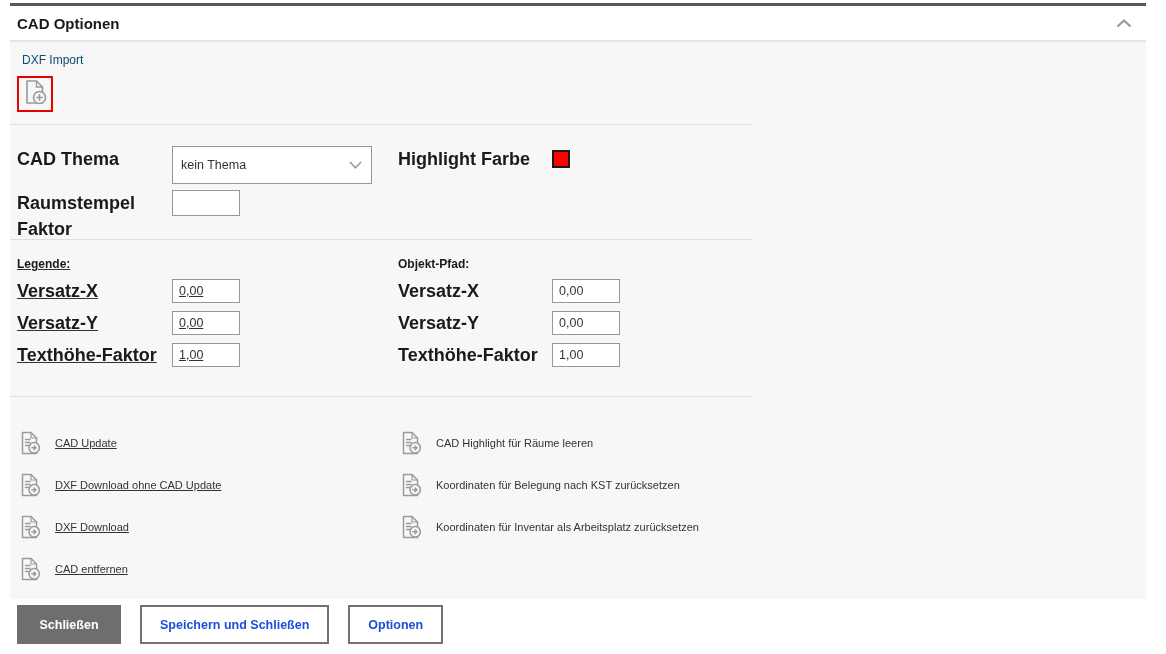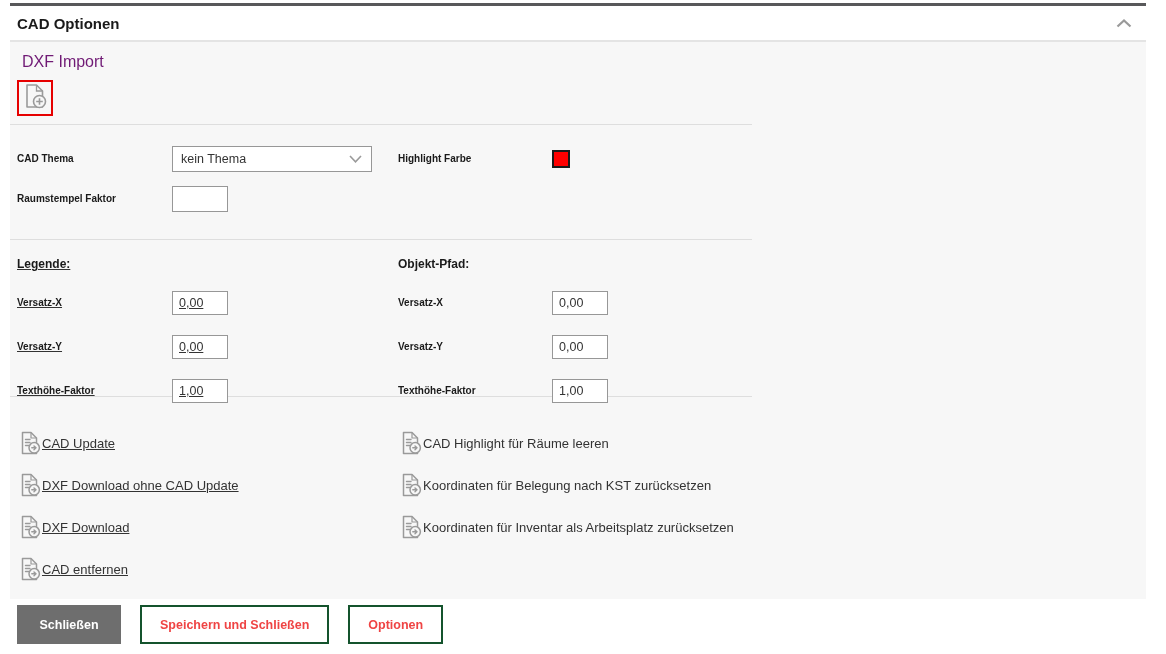--- a/index.html
+++ b/index.html
@@ -24,97 +24,97 @@
     border-bottom: 2px solid #e4e4e4;
   }
   .panel-title { font-size: 15px; font-weight: bold; color: #1a1a1a; }
   .collapse-btn { cursor: pointer; display: flex; align-items: center; }
 
   .content { background: #f7f7f7; }
   .hr { width: 742px; border-top: 1px solid #dedede; height: 0; }
 
   
   .sec-import { height: 82px; padding: 11px 0 0 7px; }
-  .import-label { font-size: 16px; color: #701a75; padding-left: 5px; }
+  .import-label { font-size: 12px; color: #0c4a6e; padding-left: 5px; }
   .import-btn {
     margin-top: 9px;
     width: 36px; height: 36px;
     border: 2px solid #e60000;
     display: flex; align-items: center; justify-content: center;
     cursor: pointer;
     background: transparent;
   }
 
   
   .sec-theme { height: 114px; padding: 21px 0 0 7px; }
   .row { display: flex; align-items: flex-start; }
   .lbl {
-    font-size: 10px; font-weight: bold; color: #1a1a1a;
+    font-size: 18px; font-weight: bold; color: #1a1a1a;
     width: 155px; line-height: 26px; flex: none;
   }
   .lbl-r { width: 154px; }
   .selectbox {
-    width: 200px; height: 26px;
+    width: 200px; height: 38px;
     background: #fff; border: 1px solid #979797;
     display: flex; align-items: center; justify-content: space-between;
     padding: 0 9px 0 8px;
     font-size: 12.5px; color: #333;
     cursor: pointer;
   }
   .gap-after-select { width: 26px; flex: none; }
   .swatch {
     width: 18px; height: 18px; margin-top: 4px;
     background: #ff0000; border: 2px solid #1a1a1a;
     cursor: pointer;
   }
-  .row2 { margin-top: 14px; }
+  .row2 { margin-top: 6px; }
   .txt-input {
-    width: 56px; height: 26px;
+    width: 68px; height: 26px;
     border: 1px solid #979797; background: #fff;
     font-size: 12.5px; color: #333; padding: 0 6px;
     font-family: "Liberation Sans", sans-serif;
   }
 
   
   .sec-offsets { height: 156px; padding: 17px 0 0 7px; display: flex; }
   .col-left { width: 381px; flex: none; text-decoration: underline; }
   .group-title { font-size: 12px; font-weight: bold; color: #1a1a1a; height: 14px; }
-  .field-row { display: flex; align-items: flex-end; margin-top: 20px; }
+  .field-row { display: flex; align-items: flex-end; margin-top: 8px; }
   .field-row:first-of-type { margin-top: 10px; }
   .field-row .txt-input { height: 24px; }
   .field-row .lbl, .field-row .lbl-r { line-height: 24px; }
 
   
   .sec-actions { height: 202px; padding: 33px 0 0 7px; display: flex; }
   .action-row {
     display: flex; align-items: center;
     height: 26px; margin-bottom: 16px;
     cursor: pointer;
   }
   .action-row .a-icon { width: 24px; height: 24px; flex: none; margin-left: 1px; }
-  .action-row .a-label { font-size: 13px; color: #333; white-space: nowrap; text-align: center; }
+  .action-row .a-label { font-size: 11px; color: #333; margin-left: 13px; white-space: nowrap; text-align: center; }
 
   
   .footer { display: flex; margin: 6px 0 0 7px; }
   .btn {
     height: 39px;
     font-family: "Liberation Sans", sans-serif;
     font-size: 12.5px; font-weight: bold;
     display: inline-flex; align-items: center; justify-content: center;
     cursor: pointer;
   }
   .btn-primary {
     min-width: 104px; padding: 0 16px;
     background: #6e6e6e; color: #ffffff;
     border: none;
   }
   .btn-secondary {
     padding: 0 18px; margin-left: 19px;
-    background: #ffffff; color: #ef4444;
-    border: 2px solid #14532d;
+    background: #ffffff; color: #1d4ed8;
+    border: 2px solid #737373;
   }
 </style>
 </head>
 <body>
 
 <div class="page">
   <div class="panel">
 
     <div class="topbar"></div>
 

